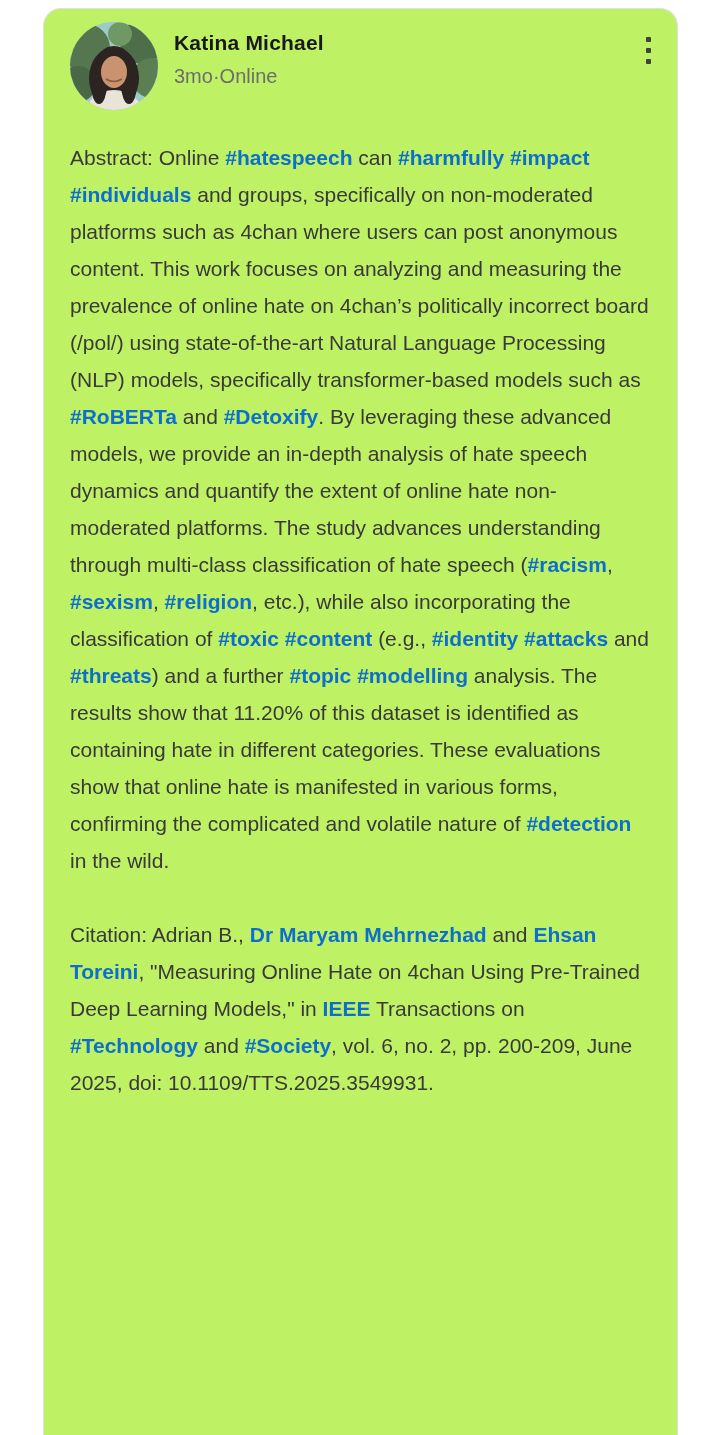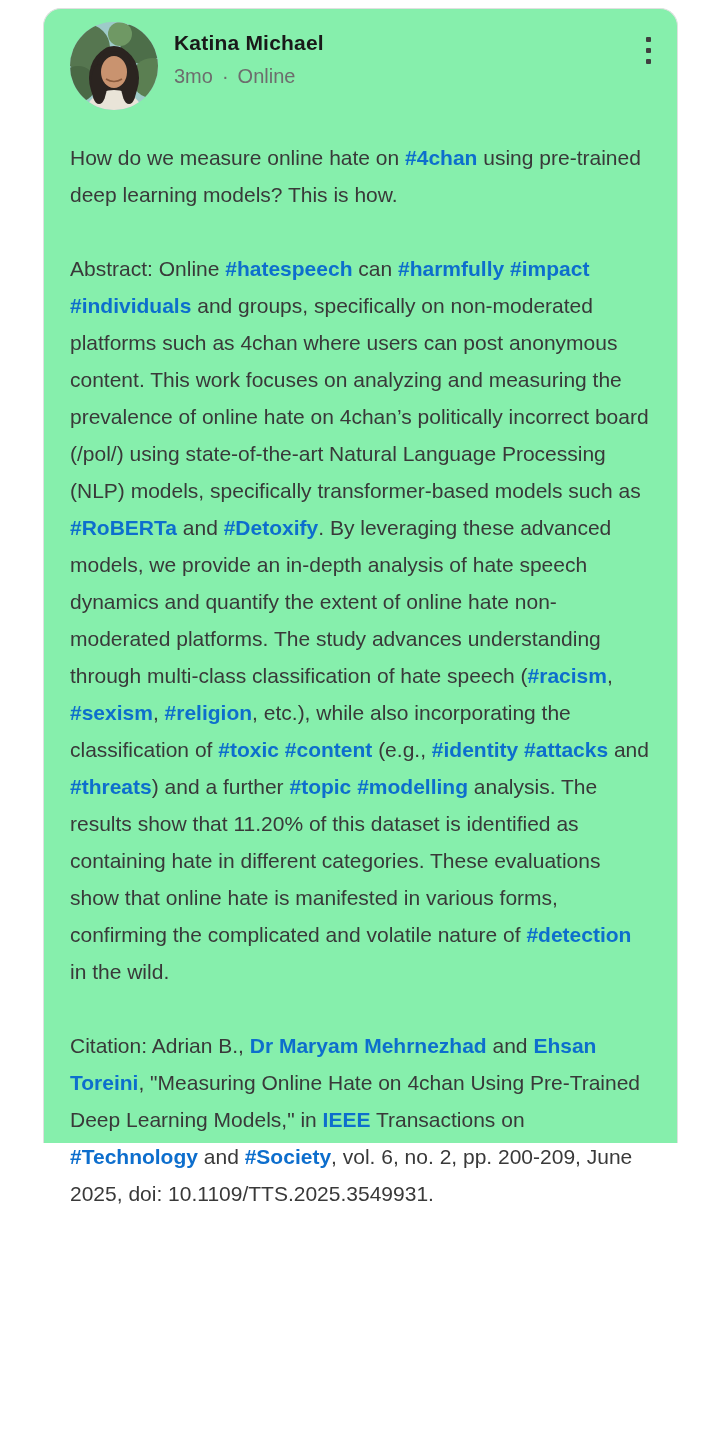--- a/index.html
+++ b/index.html
@@ -7,22 +7,22 @@
     margin: 0; padding: 0;
     width: 720px; height: 1435px;
     background: #ffffff;
     overflow: hidden;
     font-family: "Liberation Sans", sans-serif;
   }
   .card {
     position: absolute;
     left: 43px; top: 8px;
     width: 635px;
-    height: 1135px;
-    background: #86efac;
+    height: 1427px;
+    background: #bef264;
     border: 1px solid #e0e0e0;
     border-bottom: none;
     border-radius: 18px 18px 0 0;
   }
   .header {
     display: flex;
     align-items: flex-start;
     padding: 13px 22px 0 26px;
   }
   .avatar {
@@ -40,21 +40,20 @@
     font-weight: 700;
     color: #191919;
     letter-spacing: .2px;
     cursor: pointer;
   }
   .meta {
     margin-top: 10px;
     font-size: 20px;
     color: #6d6d6d;
     display: flex;
-    gap: 9px;
     align-items: baseline;
   }
   .kebab {
     margin-left: auto;
     margin-top: 11px;
     padding: 4px;
     display: flex;
     flex-direction: column;
     gap: 6px;
     cursor: pointer;
@@ -123,17 +122,16 @@
         <span>Online</span>
       </div>
     </div>
     <div class="kebab">
       <i></i>
         <i></i>
         <i></i>
     </div>
   </div>
   <div class="body">
-      <p class="para"><span>How do we measure online hate on </span><span class="tag">#4chan</span><span> using pre-trained deep learning models? This is how.</span></p>
       <p class="para"><span>Abstract: Online </span><span class="tag">#hatespeech</span><span> can </span><span class="tag">#harmfully</span><span> </span><span class="tag">#impact</span><span> </span><span class="tag">#individuals</span><span> and groups, specifically on non-moderated platforms such as 4chan where users can post anonymous content. This work focuses on analyzing and measuring the prevalence of online hate on 4chan’s politically incorrect board (/pol/) using state-of-the-art Natural Language Processing (NLP) models, specifically transformer-based models such as </span><span class="tag">#RoBERTa</span><span> and </span><span class="tag">#Detoxify</span><span>. By leveraging these advanced models, we provide an in-depth analysis of hate speech dynamics and quantify the extent of online hate non-moderated platforms. The study advances understanding through multi-class classification of hate speech (</span><span class="tag">#racism</span><span>, </span><span class="tag">#sexism</span><span>, </span><span class="tag">#religion</span><span>, etc.), while also incorporating the classification of </span><span class="tag">#toxic</span><span> </span><span class="tag">#content</span><span> (e.g., </span><span class="tag">#identity</span><span> </span><span class="tag">#attacks</span><span> and </span><span class="tag">#threats</span><span>) and a further </span><span class="tag">#topic</span><span> </span><span class="tag">#modelling</span><span> analysis. The results show that 11.20% of this dataset is identified as containing hate in different categories. These evaluations show that online hate is manifested in various forms, confirming the complicated and volatile nature of </span><span class="tag">#detection</span><span> in the wild.</span></p>
       <p class="para"><span>Citation: Adrian B., </span><span class="tag">Dr Maryam Mehrnezhad</span><span> and </span><span class="tag">Ehsan Toreini</span><span>, "Measuring Online Hate on 4chan Using Pre-Trained Deep Learning Models," in </span><span class="tag">IEEE</span><span> Transactions on </span><span class="tag">#Technology</span><span> and </span><span class="tag">#Society</span><span>, vol. 6, no. 2, pp. 200-209, June 2025, doi: 10.1109/TTS.2025.3549931.</span></p>
     </div>
 </div>
 
 </body></html>

